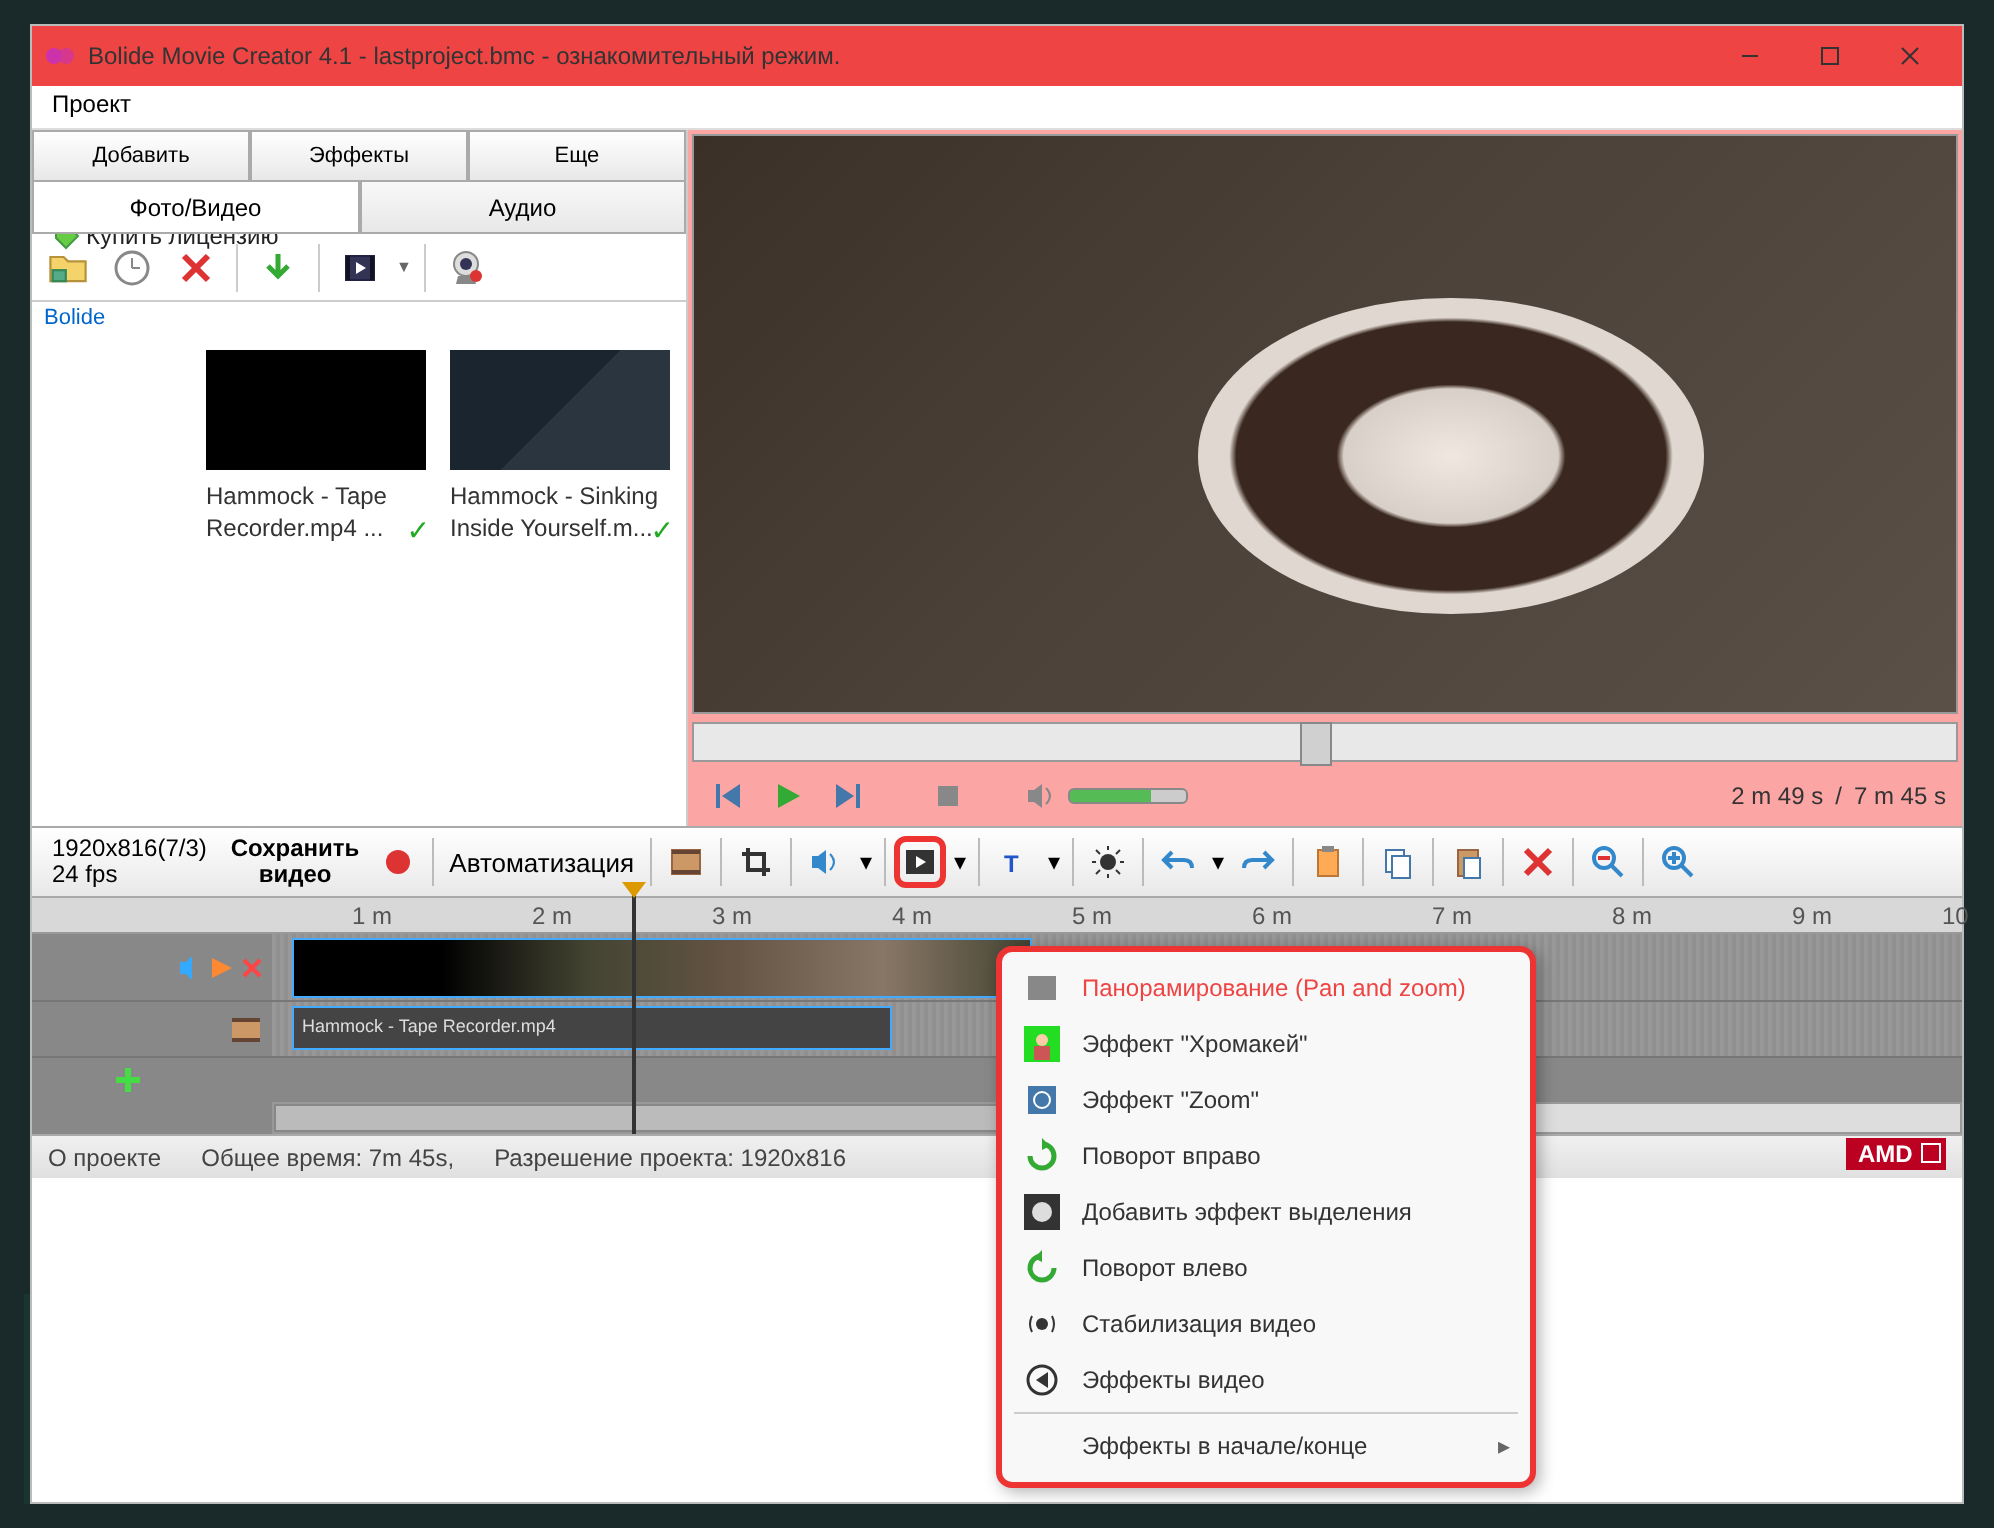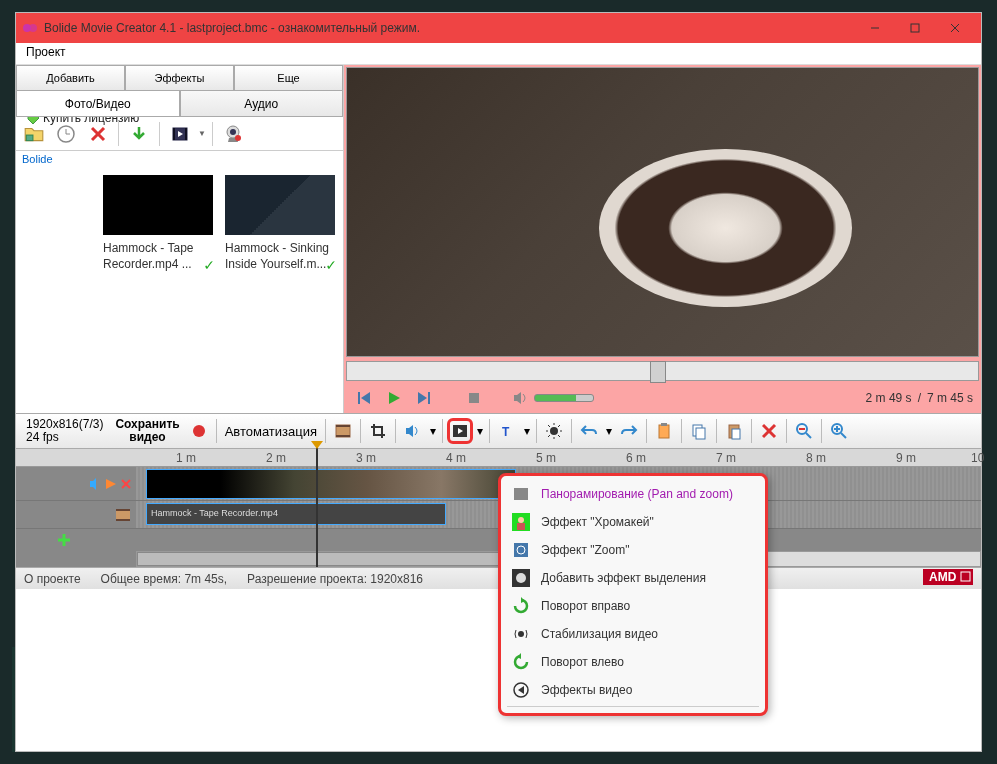--- a/index.html
+++ b/index.html
@@ -55,21 +55,21 @@
 .track-head { width: 120px; height: 100%; background: #888; display: flex; align-items: center; justify-content: flex-end; gap: 2px; padding: 0 4px; }
 .track-body { flex: 1; height: 100%; position: relative; background: repeating-linear-gradient(90deg,#989898 0,#989898 2px,#909090 2px,#909090 4px); }
 .clip { position: absolute; top: 2px; height: 30px; background: #222; border: 1px solid #4af; font-size: 9px; color: #fff; overflow: hidden; }
 .track-add { height: 22px; background: #888; display: flex; align-items: center; padding-left: 40px; }
 .hscroll { height: 16px; background: #ddd; border: 1px solid #999; position: relative; margin-left: 120px; }
 .hscroll .thumb { position: absolute; left: 0; width: 60%; height: 100%; background: #bbb; border: 1px solid #888; }
 .statusbar { height: 22px; background: linear-gradient(#f0f0f0,#e0e0e0); border-top: 1px solid #aaa; display: flex; align-items: center; padding: 0 8px; gap: 20px; font-size: 11px; color: #444; }
 .statusbar .amd { margin-left: auto; }
 .context-menu { position: absolute; left: 498px; top: 473px; width: 270px; background: #f8f8f8; border: 3px solid #e33; border-radius: 8px; box-shadow: 2px 2px 8px rgba(0,0,0,0.3); z-index: 100; padding: 4px 0; }
 .ctx-item { height: 28px; display: flex; align-items: center; gap: 10px; padding: 0 10px; cursor: pointer; font-size: 12px; color: #333; }
-.ctx-item.disabled { color: #a21caf; }
+.ctx-item.disabled { color: #ef4444; }
 .ctx-item .ctx-icon { width: 20px; height: 20px; display: flex; align-items: center; justify-content: center; }
 .ctx-sep { height: 1px; background: #ccc; margin: 2px 6px; }
 .ctx-item .arrow { margin-left: auto; color: #666; }
 .bg-img { position: absolute; top: 647px; left: 12px; width: 967px; height: 105px; background: linear-gradient(90deg, #1a3530 0%, #0a2520 30%, #152530 50%, #4a2a4a 80%, #1a3540 100%); z-index: -1; }
 </style>
 </head>
 <body>
 
 <div class="window">
   <div class="titlebar">
@@ -452,58 +452,63 @@
         <svg width="18" height="18">
           <rect x="2" y="2" width="14" height="14" fill="#47a"></rect>
           <circle cx="9" cy="9" r="4" fill="none" stroke="#fff"></circle>
         </svg>
       </span>
     <span>Эффект "Zoom"</span>
   </div>
   <div class="ctx-item">
     <span class="ctx-icon">
         <svg width="18" height="18">
+          <path d="M9 3 A6 6 0 1 1 3 9" fill="none" stroke="#3a3" stroke-width="2.5"></path>
+          <polygon points="9,0 13,4 9,6" fill="#3a3"></polygon>
+        </svg>
+      </span>
+    <span>Поворот вправо</span>
+  </div>
+  <div class="ctx-item">
+    <span class="ctx-icon">
+        <svg width="18" height="18">
           <rect width="18" height="18" fill="#333"></rect>
           <circle cx="9" cy="9" r="5" fill="#ddd"></circle>
         </svg>
       </span>
     <span>Добавить эффект выделения</span>
   </div>
   <div class="ctx-item">
     <span class="ctx-icon">
         <svg width="18" height="18">
-          <path d="M9 3 A6 6 0 1 1 3 9" fill="none" stroke="#3a3" stroke-width="2.5"></path>
-          <polygon points="9,0 13,4 9,6" fill="#3a3"></polygon>
-        </svg>
-      </span>
-    <span>Поворот вправо</span>
+          <path d="M9 3 A6 6 0 1 0 15 9" fill="none" stroke="#3a3" stroke-width="2.5"></path>
+          <polygon points="9,0 5,4 9,6" fill="#3a3"></polygon>
+        </svg>
+      </span>
+    <span>Поворот влево</span>
   </div>
   <div class="ctx-item">
     <span class="ctx-icon">
         <svg width="18" height="18">
           <circle cx="9" cy="9" r="3" fill="#333"></circle>
           <path d="M4 5 Q2 9 4 13 M14 5 Q16 9 14 13" fill="none" stroke="#333"></path>
         </svg>
       </span>
     <span>Стабилизация видео</span>
   </div>
   <div class="ctx-item">
     <span class="ctx-icon">
         <svg width="18" height="18">
-          <path d="M9 3 A6 6 0 1 0 15 9" fill="none" stroke="#3a3" stroke-width="2.5"></path>
-          <polygon points="9,0 5,4 9,6" fill="#3a3"></polygon>
-        </svg>
-      </span>
-    <span>Поворот влево</span>
-  </div>
-  <div class="ctx-item">
-    <span class="ctx-icon">
-        <svg width="18" height="18">
           <circle cx="9" cy="9" r="7" fill="none" stroke="#333" stroke-width="1.5"></circle>
           <polygon points="12,5 6,9 12,13" fill="#333"></polygon>
         </svg>
       </span>
     <span>Эффекты видео</span>
   </div>
   <div class="ctx-sep"></div>
+  <div class="ctx-item">
+    <span class="ctx-icon"></span>
+    <span>Эффекты в начале/конце</span>
+    <span class="arrow">▸</span>
+  </div>
 </div>
 
 <div class="bg-img"></div>
 
 </body></html>

